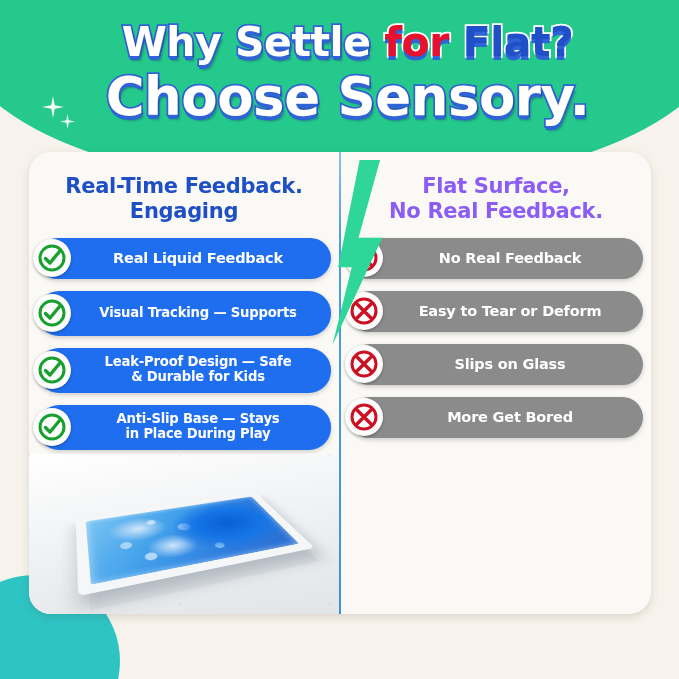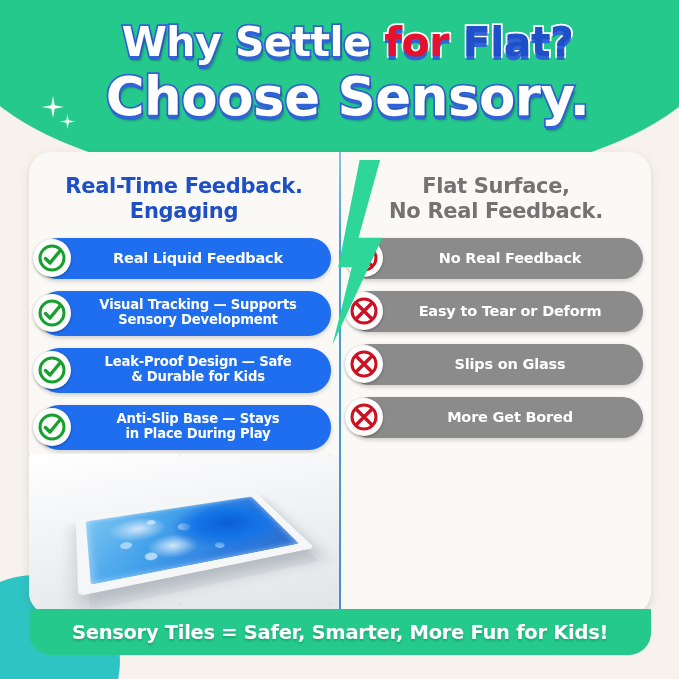--- a/index.html
+++ b/index.html
@@ -109,21 +109,21 @@
 
   .col-head{
     text-align:center;
     font-weight:800;
     line-height:1.18;
     padding-top:22px;
     font-size:21px;
     letter-spacing:-0.3px;
   }
   .head-left{color:#1f4fc4;}
-  .head-right{color:#737373;}
+  .head-right{color:#8b5cf6;}
   .col-head span{display:block;}
 
   
   .pill-list{margin-top:14px;padding:0 8px;}
   .pill{
     position:relative;
     display:flex;align-items:center;
     height:41px;
     border-radius:22px;
     margin-bottom:12px;
@@ -262,21 +262,20 @@
 
         <div class="pill pill-good two-line">
           <div class="badge">
             <svg width="30" height="30" viewBox="0 0 30 30">
               <circle cx="15" cy="15" r="12" fill="none" stroke="#17a02e" stroke-width="3"></circle>
               <path d="M8.5 15.5 L13 20 L22.5 8.5" fill="none" stroke="#17a02e" stroke-width="3.4" stroke-linecap="round" stroke-linejoin="round"></path>
             </svg>
           </div>
           <div class="pill-label">
             <span>Visual Tracking — Supports</span>
-            <span>Sensory Development</span>
           </div>
         </div>
 
         <div class="pill pill-good two-line">
           <div class="badge">
             <svg width="30" height="30" viewBox="0 0 30 30">
               <circle cx="15" cy="15" r="12" fill="none" stroke="#17a02e" stroke-width="3"></circle>
               <path d="M8.5 15.5 L13 20 L22.5 8.5" fill="none" stroke="#17a02e" stroke-width="3.4" stroke-linecap="round" stroke-linejoin="round"></path>
             </svg>
           </div>
@@ -366,17 +365,14 @@
           </div>
         </div>
 
       </div>
 
     </div>
 
     <div class="bolt"></div>
   </div>
 
-  <div class="banner">
-    <span class="banner-text">Sensory Tiles = Safer, Smarter, More Fun for Kids!</span>
-  </div>
 
 </div>
 
 </body></html>

